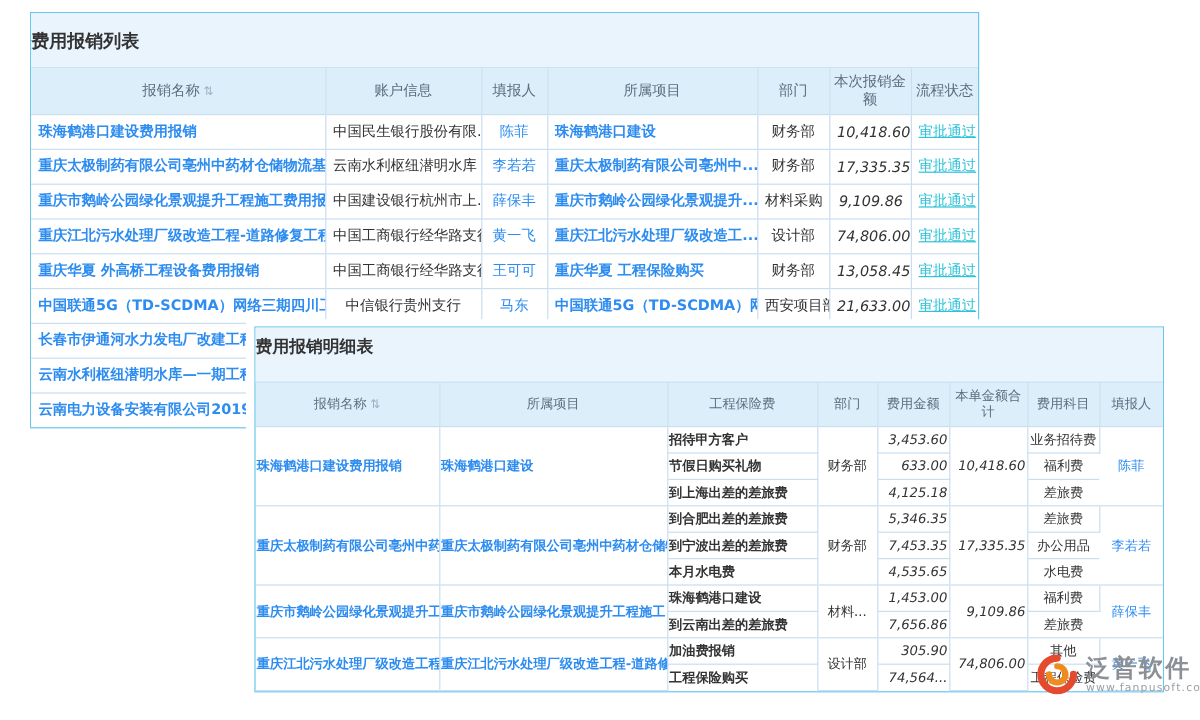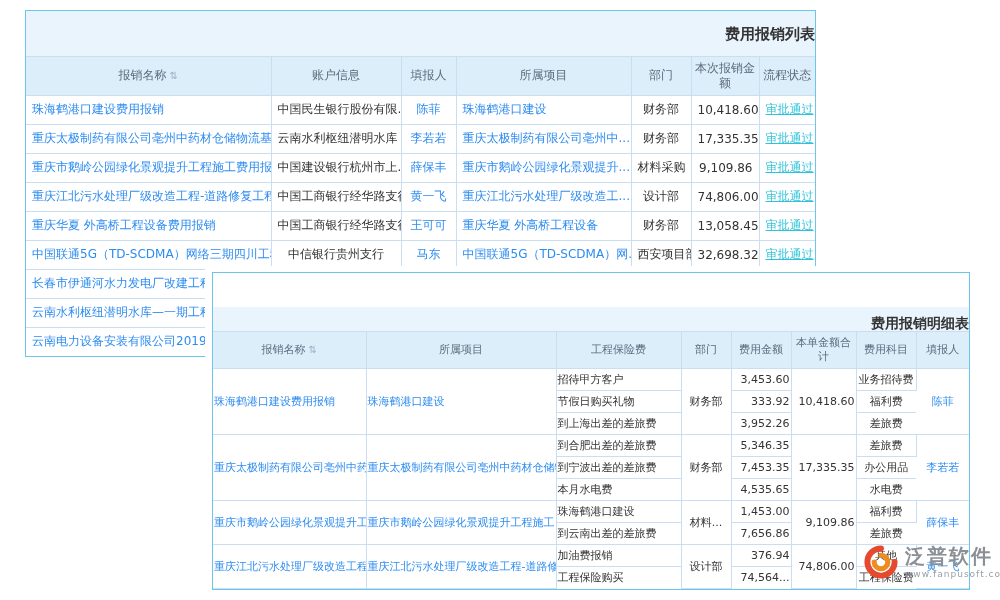--- a/index.html
+++ b/index.html
@@ -7,40 +7,40 @@
     font-family:"DejaVu Sans","Liberation Sans",sans-serif; }
   .stage { position:relative; width:1000px; height:600px; background:#fff; }
 
   .panel { position:absolute; background:#fff; border:1px solid #6cc6ec; }
   .list-panel { left:25px; top:10px; width:791px; z-index:1; }
 
   .detail-wrap { position:absolute; left:205px; top:266px; width:772px; height:305px;
     background:#fff; padding:6px 7px 8px 7px; z-index:2; }
   .detail-panel { border:1px solid #6cc6ec; background:#fff; }
 
-  .title-bar { background:#e9f4fd; border-bottom:1px solid #c9def1; text-align:right;
+  .title-bar { background:#e9f4fd; border-bottom:1px solid #c9def1; text-align:left;
     font-weight:bold; color:#333; }
   .list-panel .title-bar { height:46px; line-height:46px; font-size:15px; }
-  .detail-panel .title-bar { height:25px; line-height:33px; font-size:14px;margin-top:34px; }
+  .detail-panel .title-bar { height:46px; line-height:33px; font-size:14px; }
 
   table { border-collapse:collapse; width:100%; table-layout:fixed; }
   th, td { border-right:1px solid #c9def1; border-bottom:1px solid #c9def1; overflow:hidden; }
   tr > *:last-child { border-right:none; }
   tbody tr:last-child td { border-bottom:none; }
 
   th { background:#dceefa; color:#5e6b7d; font-weight:normal; font-size:12px;
     text-align:center; padding:2px 2px; white-space:normal; line-height:1.25; }
   .list-panel th { height:38px; }
   .detail-panel th { height:36px; font-size:11px; }
 
   td { white-space:nowrap; background:#fff; }
   .list-panel td { height:29px; font-size:12px; padding:0 6px; }
   .detail-panel td { height:22px; font-size:11px; padding:0 1px; }
 
-  .a-l { text-align:left; } .a-c { text-align:center; } .a-r { text-align:right; }
+  .a-l { text-align:left;font-weight:bold; } .a-c { text-align:center; } .a-r { text-align:right;font-style:italic; }
   .k-link { color:#2d8cf0; } .k-link[data-interactable="true"] { cursor:pointer; }
   .k-status { color:#2ec3d9; cursor:pointer;text-decoration:underline; }
   .k-dark { color:#333; }
   .sort { color:#9ab0c4; font-size:10px; margin-left:3px; cursor:pointer; }
 
   .logo { position:absolute; left:864px; top:545px; z-index:3; display:flex;
     align-items:center; gap:7px; }
   .logo-icon { flex:0 0 auto; }
   .logo-name { font-size:20px; font-weight:bold; color:#8b9096; letter-spacing:2px;
     line-height:1.1; }
@@ -108,32 +108,32 @@
             <td class="a-c k-link" data-interactable="true">黄一飞</td>
             <td class="a-l k-link" data-interactable="true">重庆江北污水处理厂级改造工...</td>
             <td class="a-c k-dark" data-interactable="false">设计部</td>
             <td class="a-r k-dark" data-interactable="false">74,806.00</td>
             <td class="a-c k-status" data-interactable="true">审批通过</td>
           </tr>
           <tr data-interactable="false">
             <td class="a-l k-link" data-interactable="true">重庆华夏 外高桥工程设备费用报销</td>
             <td class="a-c k-dark" data-interactable="false">中国工商银行经华路支行</td>
             <td class="a-c k-link" data-interactable="true">王可可</td>
-            <td class="a-l k-link" data-interactable="true">重庆华夏 外高桥工程设备</td>
+            <td class="a-l k-link" data-interactable="true">重庆华夏 工程保险购买</td>
             <td class="a-c k-dark" data-interactable="false">财务部</td>
             <td class="a-r k-dark" data-interactable="false">13,058.45</td>
             <td class="a-c k-status" data-interactable="true">审批通过</td>
           </tr>
           <tr data-interactable="false">
             <td class="a-l k-link" data-interactable="true">中国联通5G（TD-SCDMA）网络三期四川工程费...</td>
             <td class="a-c k-dark" data-interactable="false">中信银行贵州支行</td>
             <td class="a-c k-link" data-interactable="true">马东</td>
             <td class="a-l k-link" data-interactable="true">中国联通5G（TD-SCDMA）网...</td>
             <td class="a-c k-dark" data-interactable="false">西安项目部</td>
-            <td class="a-r k-dark" data-interactable="false">32,698.32</td>
+            <td class="a-r k-dark" data-interactable="false">21,633.00</td>
             <td class="a-c k-status" data-interactable="true">审批通过</td>
           </tr>
           <tr data-interactable="false">
             <td class="a-l k-link" data-interactable="true">长春市伊通河水力发电厂改建工程费用报销</td>
             <td class="a-c k-dark" data-interactable="false"></td>
             <td class="a-c k-link" data-interactable="false"></td>
             <td class="a-l k-link" data-interactable="false"></td>
             <td class="a-c k-dark" data-interactable="false"></td>
             <td class="a-r k-dark" data-interactable="false"></td>
             <td class="a-c k-status" data-interactable="false"></td>
@@ -192,26 +192,26 @@
               <td class="a-l k-link" data-interactable="true" rowspan="3">珠海鹤港口建设</td>
               <td class="a-l k-dark" data-interactable="false">招待甲方客户</td>
               <td class="a-c k-dark" data-interactable="false" rowspan="3">财务部</td>
               <td class="a-r k-dark" data-interactable="false">3,453.60</td>
               <td class="a-r k-dark" data-interactable="false" rowspan="3">10,418.60</td>
               <td class="a-c k-dark" data-interactable="false">业务招待费</td>
               <td class="a-c k-link" data-interactable="true" rowspan="3">陈菲</td>
             </tr>
             <tr data-interactable="false">
               <td class="a-l k-dark" data-interactable="false">节假日购买礼物</td>
-              <td class="a-r k-dark" data-interactable="false">333.92</td>
+              <td class="a-r k-dark" data-interactable="false">633.00</td>
               <td class="a-c k-dark" data-interactable="false">福利费</td>
             </tr>
             <tr data-interactable="false">
               <td class="a-l k-dark" data-interactable="false">到上海出差的差旅费</td>
-              <td class="a-r k-dark" data-interactable="false">3,952.26</td>
+              <td class="a-r k-dark" data-interactable="false">4,125.18</td>
               <td class="a-c k-dark" data-interactable="false">差旅费</td>
             </tr>
             <tr data-interactable="false">
               <td class="a-l k-link" data-interactable="true" rowspan="3">重庆太极制药有限公司亳州中药材</td>
               <td class="a-l k-link" data-interactable="true" rowspan="3">重庆太极制药有限公司亳州中药材仓储物流</td>
               <td class="a-l k-dark" data-interactable="false">到合肥出差的差旅费</td>
               <td class="a-c k-dark" data-interactable="false" rowspan="3">财务部</td>
               <td class="a-r k-dark" data-interactable="false">5,346.35</td>
               <td class="a-r k-dark" data-interactable="false" rowspan="3">17,335.35</td>
               <td class="a-c k-dark" data-interactable="false">差旅费</td>
@@ -240,21 +240,21 @@
             <tr data-interactable="false">
               <td class="a-l k-dark" data-interactable="false">到云南出差的差旅费</td>
               <td class="a-r k-dark" data-interactable="false">7,656.86</td>
               <td class="a-c k-dark" data-interactable="false">差旅费</td>
             </tr>
             <tr data-interactable="false">
               <td class="a-l k-link" data-interactable="true" rowspan="2">重庆江北污水处理厂级改造工程-</td>
               <td class="a-l k-link" data-interactable="true" rowspan="2">重庆江北污水处理厂级改造工程-道路修复工</td>
               <td class="a-l k-dark" data-interactable="false">加油费报销</td>
               <td class="a-c k-dark" data-interactable="false" rowspan="2">设计部</td>
-              <td class="a-r k-dark" data-interactable="false">376.94</td>
+              <td class="a-r k-dark" data-interactable="false">305.90</td>
               <td class="a-r k-dark" data-interactable="false" rowspan="2">74,806.00</td>
               <td class="a-c k-dark" data-interactable="false">其他</td>
               <td class="a-c k-link" data-interactable="true" rowspan="2">黄一飞</td>
             </tr>
             <tr data-interactable="false">
               <td class="a-l k-dark" data-interactable="false">工程保险购买</td>
               <td class="a-r k-dark" data-interactable="false">74,564...</td>
               <td class="a-c k-dark" data-interactable="false">工程保险费</td>
             </tr>
           </tbody>

